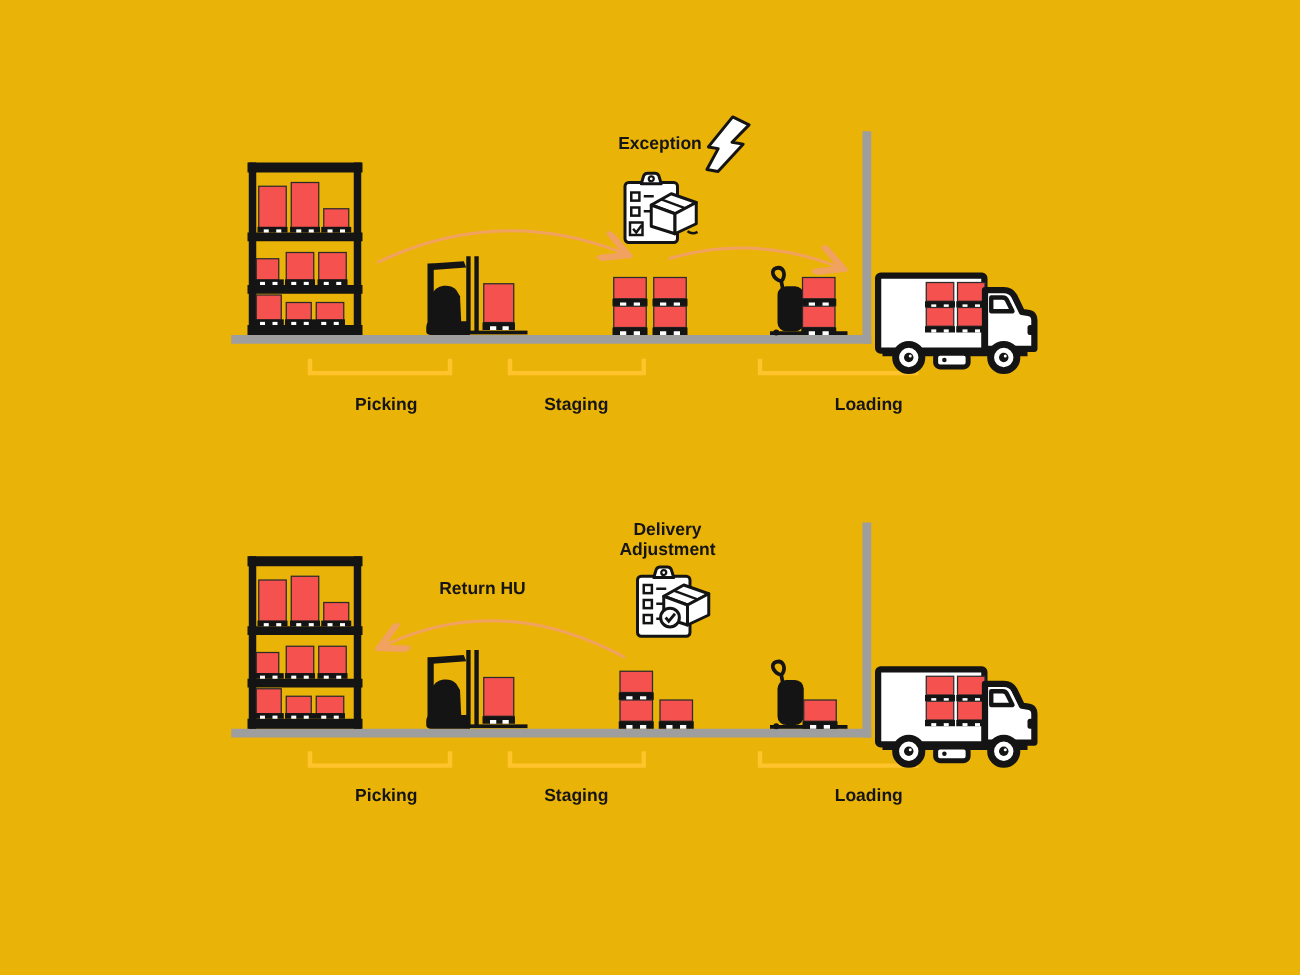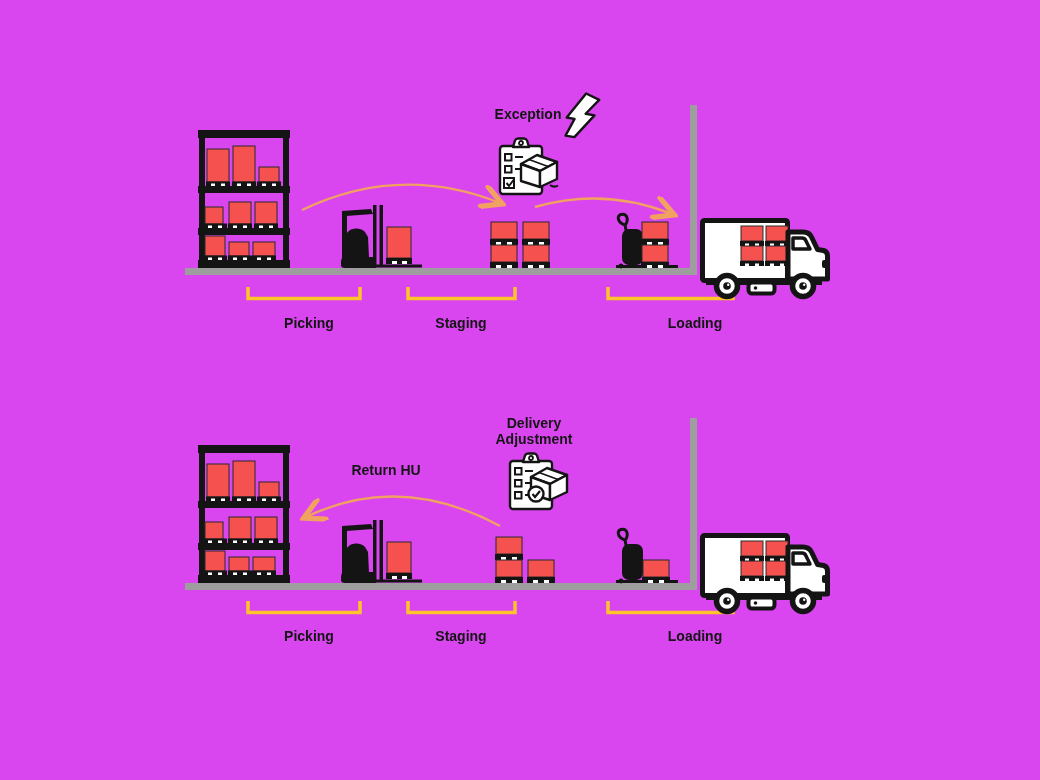--- a/index.html
+++ b/index.html
@@ -1,16 +1,16 @@
 <!DOCTYPE html>
 <html><head>
 <meta charset="utf-8">
 <style>
   html,body{margin:0;padding:0;background:#ffffff;}
-  .canvas{position:relative;width:1040px;height:780px;background:#d946ef;overflow:hidden;
+  .canvas{position:relative;width:1040px;height:780px;background:#eab308;overflow:hidden;
           font-family:"Liberation Sans", sans-serif;}
   svg{display:block;}
   text.lbl{font-family:"Liberation Sans", sans-serif;font-size:14px;font-weight:bold;fill:#151515;}
   text.lbl-mid{text-anchor:middle;}
 </style>
 </head>
 <body>
 
 <div class="canvas">
 <svg width="1040" height="780" viewBox="0 0 1040 780">

